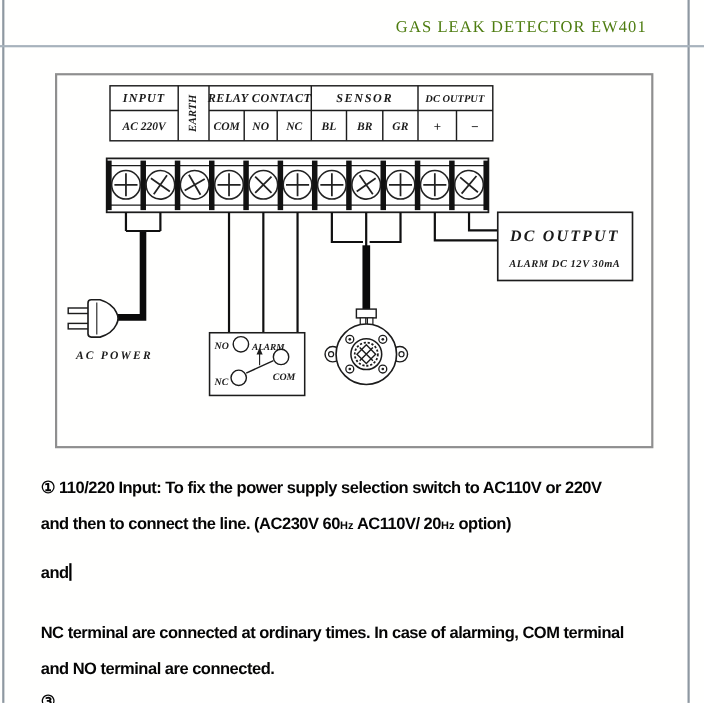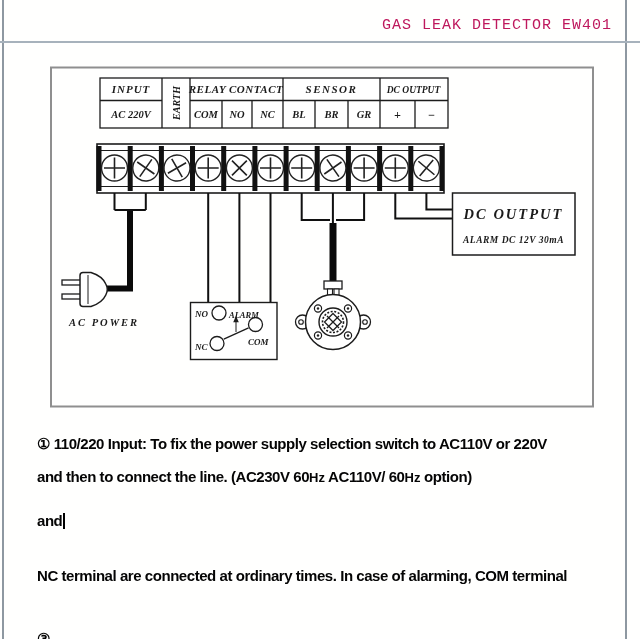--- a/index.html
+++ b/index.html
@@ -6,33 +6,33 @@
   html,body { width:640px; height:639px; }
   body {
     position:relative; width:640px; height:639px; background:#fffffe;
     font-family:"Liberation Sans", sans-serif; overflow:hidden;
   }
   .page-vline { position:absolute; top:0; bottom:0; width:2px; background:#8e98a1; }
   .page-vline.left { left:2px; }
   .page-vline.right { left:625px; }
   .header-rule { position:absolute; left:0; right:0; top:41px; height:2px; background:#a7b2bc; }
   .header-title {
-    position:absolute; top:17px; right:28px;
-    font-family:Liberation Mono, monospace; font-size:15px; letter-spacing:1px;
-    color:#be185d;
+    position:absolute; top:17px; right:52px;
+    font-family:Liberation Serif, serif; font-size:15px; letter-spacing:1px;
+    color:#4d7c0f;
   }
   .diagram-svg { position:absolute; left:0; top:0; width:640px; height:425px; }
 
   .notes { position:absolute; left:0; top:0; width:508px; height:639px; }
   .note-line {
     position:absolute; left:37px; white-space:nowrap;
     font-family:"Liberation Sans", sans-serif; font-weight:bold;
     font-size:15px; line-height:17px; letter-spacing:-0.45px; color:#050505;
   }
-  .note-line .hz { font-size:13px; letter-spacing:0; }
+  .note-line .hz { font-size:10px; letter-spacing:0; }
   .caret {
     display:inline-block; width:1.7px; height:16px; background:#000;
     margin-left:1px; vertical-align:-3px;
   }
 
   
   .ln   { stroke:#1c1c1c; fill:none; }
   .box  { stroke:#1c1c1c; fill:#ffffff; }
   .wire { stroke:#101010; fill:none; stroke-width:2; }
   .cable{ stroke:#0a0a0a; fill:none; stroke-linejoin:miter; }
@@ -195,17 +195,18 @@
 
   <g>
     <rect class="box" x="452.5" y="193" width="122.5" height="62" stroke-width="1.5"></rect>
     <text class="dtext" x="513.5" y="219" font-size="14.5" letter-spacing="2" text-anchor="middle">DC OUTPUT</text>
     <text class="dtext" x="513.5" y="243" font-size="9.5" letter-spacing="0.5" text-anchor="middle">ALARM DC 12V 30mA</text>
   </g>
 </svg>
 
 <div class="notes">
   <div class="note-line" style="top:435px">① 110/220 Input: To fix the power supply selection  switch to AC110V or 220V</div>
-  <div class="note-line" style="top:468px"><span>and then to connect the line. (AC230V 60</span><span class="hz">Hz</span><span>  AC110V/ 60</span><span class="hz">Hz</span><span>  option)</span></div>
+  <div class="note-line" style="top:468px"><span>and then to connect the line. (AC230V 60</span><span class="hz">Hz</span><span>  AC110V/ 20</span><span class="hz">Hz</span><span>  option)</span></div>
   <div class="note-line" style="top:512px"><span>and</span><span class="caret"></span></div>
   <div class="note-line" style="top:567px">NC terminal are connected at ordinary times. In case of alarming, COM terminal</div>
+  <div class="note-line" style="top:600px">and NO terminal  are connected.</div>
   <div class="note-line" style="top:630px">③</div>
 </div>
 
 </body></html>

